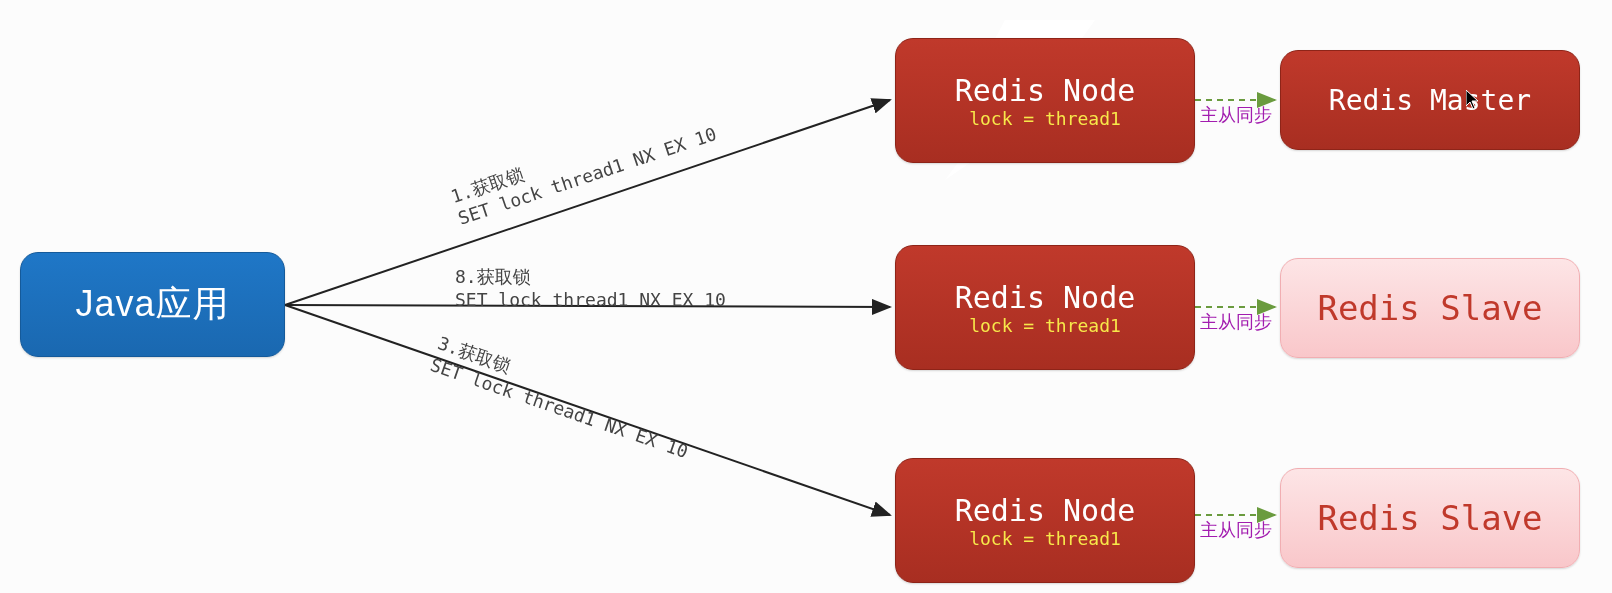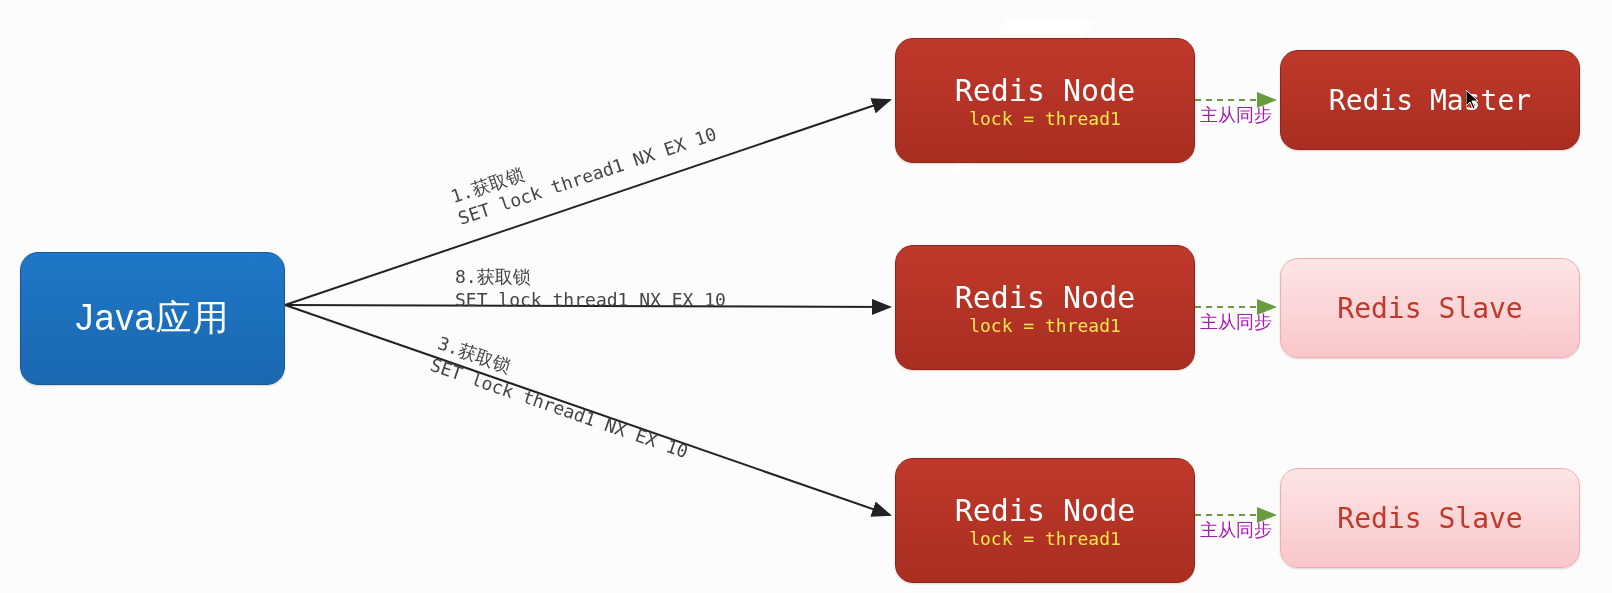--- a/index.html
+++ b/index.html
@@ -45,21 +45,21 @@
     background: linear-gradient(#c0392b, #a82e21);
     border: 1px solid #8e2418;
     color: #ffffff;
     font-size: 28px;
     font-family: "Menlo", "Consolas", monospace;
   }
   .redis-slave {
     background: linear-gradient(#fde5e6, #f9c7ca);
     border: 1px solid #f1aeb2;
     color: #c0392b;
-    font-size: 28px;
+    font-size: 34px;
     font-family: "Menlo", "Consolas", monospace;
   }
   .edge-label {
     position: absolute;
     font-family: "Menlo", "Consolas", monospace;
     font-size: 18px;
     color: #444;
     white-space: pre;
     transform-origin: left center;
   }
@@ -102,21 +102,21 @@
 
   <line x1="1195" y1="100" x2="1275" y2="100" stroke="#6a9b3e" stroke-width="2" stroke-dasharray="6 5" marker-end="url(#arrowhead-green)"></line>
 
   <line x1="1195" y1="307" x2="1275" y2="307" stroke="#6a9b3e" stroke-width="2" stroke-dasharray="6 5" marker-end="url(#arrowhead-green)"></line>
 
   <line x1="1195" y1="515" x2="1275" y2="515" stroke="#6a9b3e" stroke-width="2" stroke-dasharray="6 5" marker-end="url(#arrowhead-green)"></line>
 
   <polygon points="1005,20 965,95 1020,80 945,180 1105,70 1045,90 1095,20" fill="#ffffff"></polygon>
 </svg>
 
-<div class="box java-box" style="left:20px; top:252px; width:265px; height:133px;">
+<div class="box java-box" style="left:20px; top:252px; width:265px; height:105px;">
   <span>Java应用</span>
 </div>
 
 <div class="box redis-node" style="left:895px; top:38px; width:300px; height:125px;">
   <span>Redis Node</span>
   <span class="sub">lock = thread1</span>
 </div>
 
 <div class="box redis-node" style="left:895px; top:245px; width:300px; height:125px;">
   <span>Redis Node</span>

